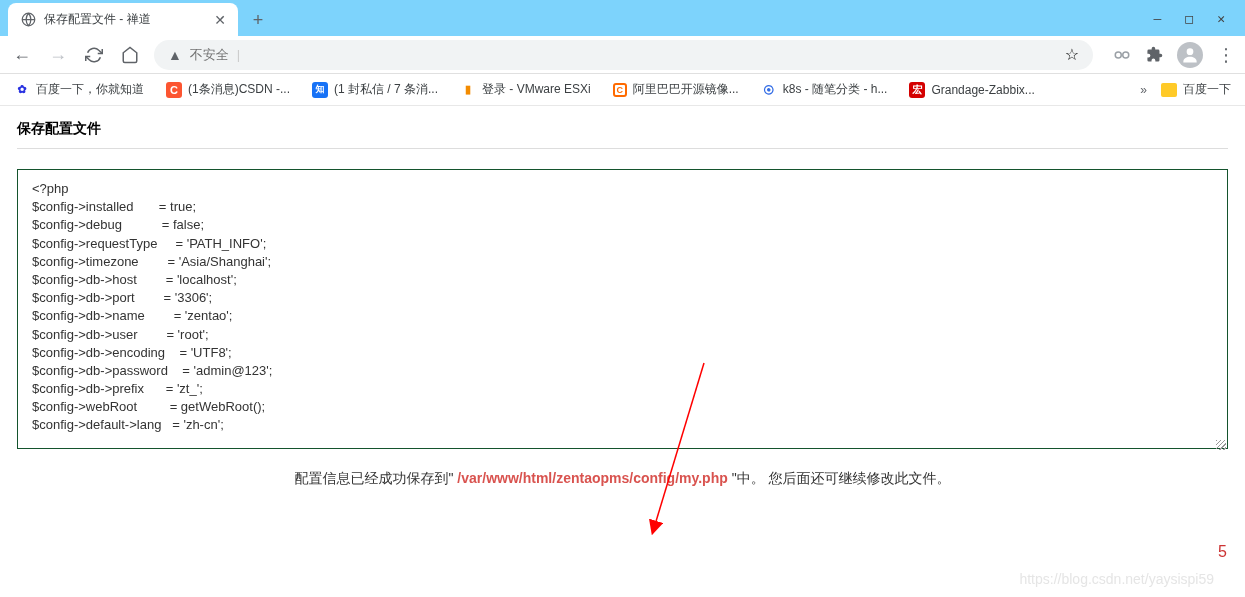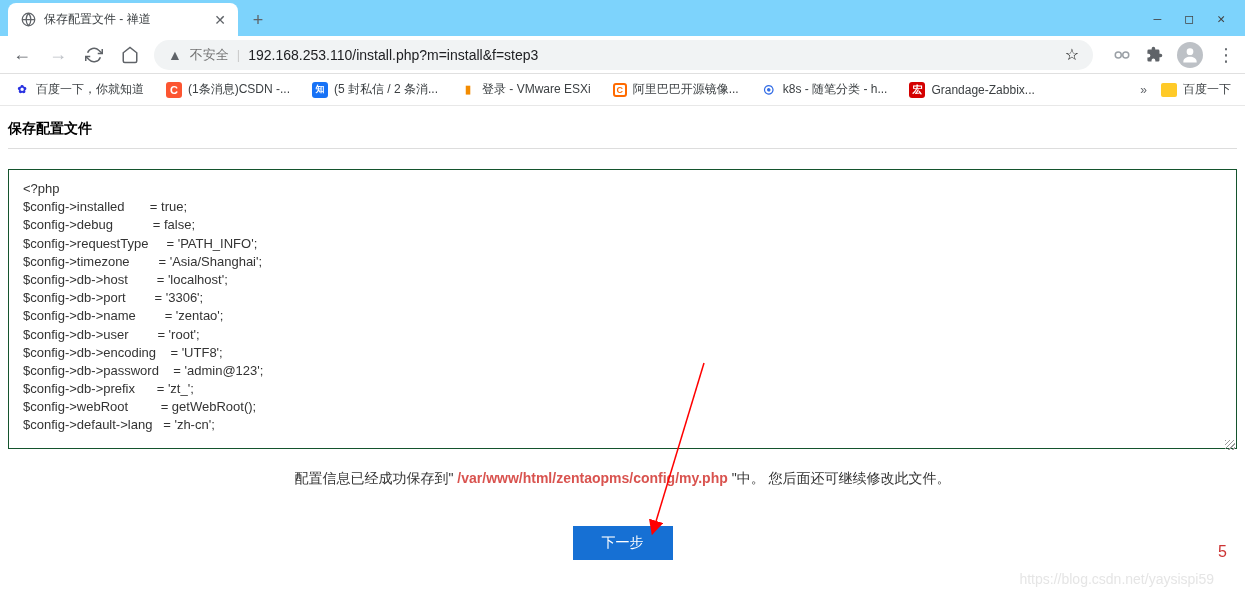--- a/index.html
+++ b/index.html
@@ -35,21 +35,21 @@
     .bm-icon.csdn { background: #fc5531; }
     .bm-icon.zhihu { background: #1772f6; color:#fff; font-size:9px; }
     .bm-icon.vmware { color: #f38b00; }
     .bm-icon.ali { border: 2px solid #ff6a00; background: #fff; color:#ff6a00; font-size:9px; width:14px;height:14px;}
     .bm-icon.k8s { color: #326ce5; }
     .bm-icon.zabbix { background: #d40000; color:#fff; font-size:10px; }
     .bm-right { margin-left: auto; display: flex; align-items: center; gap: 14px; }
     .chevrons { color: #5f6368; }
     .folder { width: 16px; height: 14px; background: #ffca28; border-radius: 2px; display:inline-block; }
     
-    .content { padding: 14px 8px; }
+    .content { padding: 14px 17px; }
     .page-title { font-size: 14px; font-weight: bold; margin-bottom: 10px; }
     .hr { border: none; border-top: 1px solid #ddd; margin-bottom: 20px; }
     .config-box { width: 100%; height: 280px; border: 1px solid #14532d; padding: 10px 14px; font-family: Arial, sans-serif; font-size: 13px; color: #333; resize: none; line-height: 1.4; white-space: pre; overflow: auto; background:#fff; outline:none; }
     .resize-grip { position: relative; }
     .resize-grip::after { content: ''; position: absolute; bottom: 2px; right: 2px; width: 10px; height: 10px; background: repeating-linear-gradient(135deg, #999 0, #999 1px, transparent 1px, transparent 3px); }
     
     .status-msg { text-align: center; margin-top: 18px; font-size: 14px; color: #333; }
     .status-msg .path { color: #d9534f; font-weight: bold; text-align: center; }
     
     .next-btn { display: block; margin: 38px auto 0; width: 100px; height: 34px; background: #1670d4; color: #fff; border: none; font-size: 14px; cursor: pointer; }
@@ -91,21 +91,20 @@
   </div>
   <div class="nav-btn">
     <svg width="18" height="18" viewBox="0 0 24 24" fill="none" stroke="#5f6368" stroke-width="2">
         <path d="M3 9l9-7 9 7v11a2 2 0 01-2 2H5a2 2 0 01-2-2z"></path>
       </svg>
   </div>
   <div class="addr-bar">
     <span class="warn-icon">▲</span>
     <span class="insecure">不安全</span>
     <span class="divider">|</span>
-    <span class="url">192.168.253.110/install.php?m=install&amp;f=step3</span>
     <div style="flex:1"></div>
     <span class="star">☆</span>
   </div>
   <div class="toolbar-right">
     <span class="ext-icon">
       <svg width="18" height="18" viewBox="0 0 24 24" fill="none" stroke="#9aa0a6" stroke-width="2">
           <circle cx="7" cy="12" r="4"></circle>
           <circle cx="17" cy="12" r="4"></circle>
         </svg>
     </span>
@@ -128,21 +127,21 @@
   <div class="bookmark">
       <span class="bm-icon baidu">✿</span>
       <span>百度一下，你就知道</span>
     </div>
   <div class="bookmark">
       <span class="bm-icon csdn">C</span>
       <span>(1条消息)CSDN -...</span>
     </div>
   <div class="bookmark">
       <span class="bm-icon zhihu">知</span>
-      <span>(5 封私信 / 2 条消...</span>
+      <span>(1 封私信 / 7 条消...</span>
     </div>
   <div class="bookmark">
       <span class="bm-icon vmware">▮</span>
       <span>登录 - VMware ESXi</span>
     </div>
   <div class="bookmark">
       <span class="bm-icon ali">C</span>
       <span>阿里巴巴开源镜像...</span>
     </div>
   <div class="bookmark">
@@ -177,21 +176,20 @@
 $config-&gt;db-&gt;user        = 'root';
 $config-&gt;db-&gt;encoding    = 'UTF8';
 $config-&gt;db-&gt;password    = 'admin@123';
 $config-&gt;db-&gt;prefix      = 'zt_';
 $config-&gt;webRoot         = getWebRoot();
 $config-&gt;default-&gt;lang   = 'zh-cn';</textarea>
   </div>
   <div class="status-msg">
     <span>配置信息已经成功保存到" </span><span class="path">/var/www/html/zentaopms/config/my.php</span><span> "中。 您后面还可继续修改此文件。</span>
   </div>
-  <button class="next-btn">下一步</button>
 </div>
 
 <svg class="arrow-svg" width="70" height="180">
   <defs>
       <marker id="ah" markerWidth="10" markerHeight="10" refX="5" refY="5" orient="auto">
         <path d="M0,0 L10,5 L0,10 z" fill="#ff0000"></path>
       </marker>
     </defs>
   <line x1="60" y1="5" x2="10" y2="170" stroke="#ff0000" stroke-width="1.5" marker-end="url(#ah)"></line>
 </svg>

